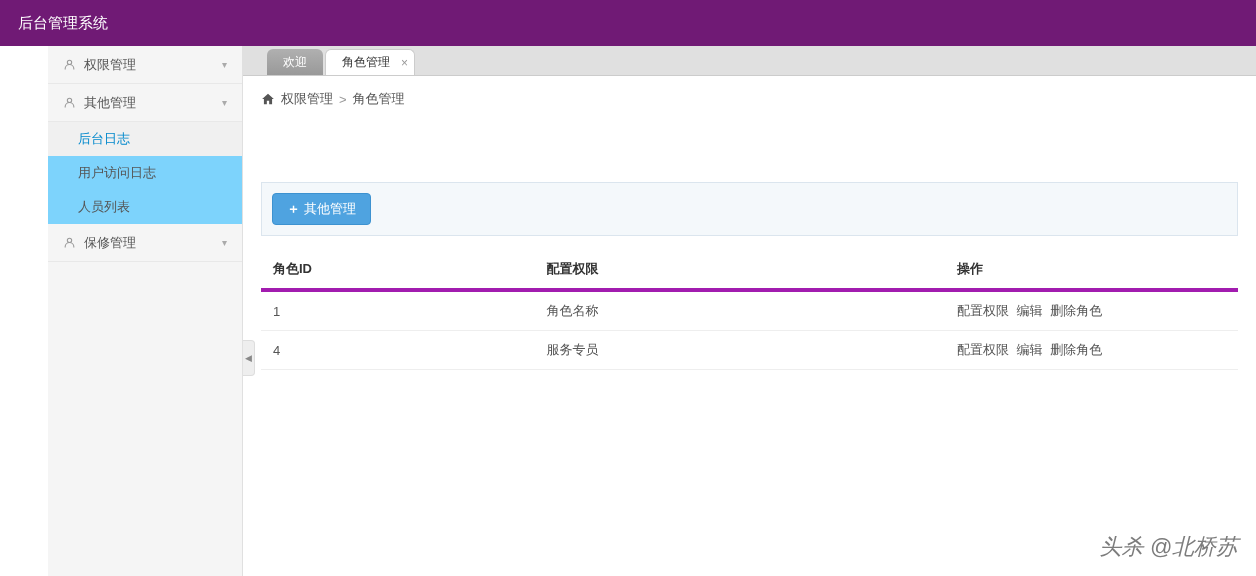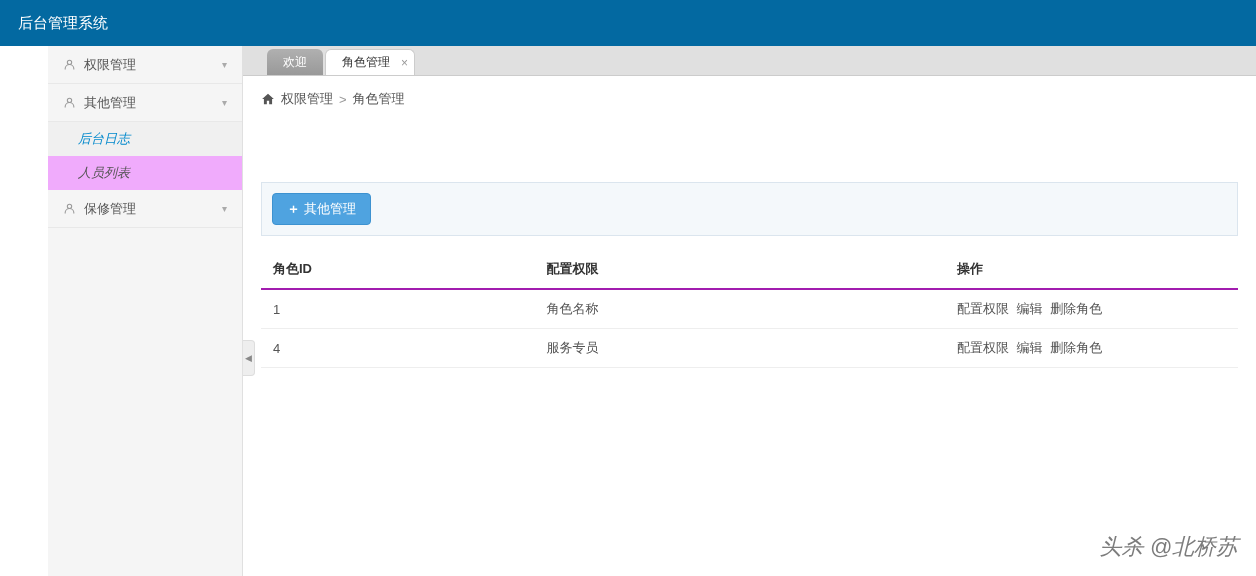--- a/index.html
+++ b/index.html
@@ -1,28 +1,28 @@
 <!DOCTYPE html>
 <html><head>
   <meta charset="utf-8">
   <style>
     * { margin: 0; padding: 0; box-sizing: border-box; }
     body { font-family: "Microsoft YaHei", Arial, sans-serif; font-size: 13px; color: #333; background: #fff; }
     
-    .header { background: #0369a1; height: 46px; display: flex; align-items: center; padding: 0 18px; color: #fff; }
+    .header { background: #701a75; height: 46px; display: flex; align-items: center; padding: 0 18px; color: #fff; }
     .header-title { font-size: 15px; }
     
     .container { display: flex; height: calc(100vh - 46px); margin-left: 48px; }
     
     .sidebar { width: 195px; background: #f5f5f5; border-right: 1px solid #e0e0e0; }
     .sidebar-item { display: flex; align-items: center; padding: 0 15px; height: 38px; border-bottom: 1px solid #e8e8e8; cursor: pointer; color: #555; }
     .sidebar-item .user-icon { margin-right: 8px; color: #999; }
     .sidebar-item .label { flex: 1; }
     .sidebar-item .chevron { color: #aaa; font-size: 10px; }
-    .sidebar-sub { background: #f0abfc; font-style: italic; }
+    .sidebar-sub { background: #7dd3fc; }
     .sidebar-sub-item { padding: 0 15px 0 30px; height: 34px; display: flex; align-items: center; cursor: pointer; color: #555; }
     .sidebar-sub-item.active { background: #f0f0f0; color: #08c; }
     
     .main { flex: 1; display: flex; flex-direction: column; position: relative; background: #fff; }
     
     .tabs { background: #e0e0e0; height: 30px; display: flex; align-items: flex-end; padding-left: 24px; border-bottom: 1px solid #ccc; }
     .tab { height: 26px; padding: 0 16px; display: flex; align-items: center; border-radius: 6px 6px 0 0; margin-right: 2px; font-size: 12px; cursor: pointer; position: relative; }
     .tab.inactive { background: linear-gradient(#b0b0b0, #999); color: #fff; }
     .tab.active { background: #fff; border: 1px solid #ccc; border-bottom: none; color: #333; padding: 0 24px 0 16px; }
     .tab-close { position: absolute; right: 6px; top: 50%; transform: translateY(-50%); font-size: 12px; color: #999; cursor: pointer; }
@@ -30,21 +30,21 @@
     .breadcrumb { padding: 14px 18px; display: flex; align-items: center; color: #555; font-size: 13px; }
     .breadcrumb .home-icon { margin-right: 6px; }
     .breadcrumb .sep { margin: 0 6px; color: #999; }
     
     .content { padding: 0 18px 18px 18px; }
     .action-bar { background: #f4f8fb; border: 1px solid #dbe5ee; padding: 10px; margin-top: 60px; }
     .btn-primary { background: #4fa3e0; border: 1px solid #3d92d0; color: #fff; padding: 6px 14px; border-radius: 4px; cursor: pointer; font-size: 13px; display: inline-flex; align-items: center; }
     .btn-primary .plus { margin-right: 4px; font-weight: bold; }
     
     table { width: 100%; border-collapse: collapse; margin-top: 14px; }
-    th { text-align: left; padding: 10px 12px; border-bottom: 2px solid #a21caf; font-weight: bold; color: #333; font-size: 13px; }
+    th { text-align: left; padding: 10px 12px; border-bottom: 4px solid #a21caf; font-weight: bold; color: #333; font-size: 13px; }
     td { padding: 10px 12px; border-bottom: 1px solid #eee; color: #555; font-size: 13px; }
     td .action-link { color: #555; cursor: pointer; margin-right: 4px; }
     
     .side-handle { position: absolute; left: 0; top: 294px; width: 12px; height: 36px; background: #eee; border: 1px solid #ddd; border-left: none; border-radius: 0 4px 4px 0; display: flex; align-items: center; justify-content: center; font-size: 9px; color: #888; cursor: pointer; }
     
     .watermark { position: fixed; right: 18px; bottom: 14px; font-size: 22px; color: #666; font-style: italic; opacity: 0.85; pointer-events: none; text-align: right; }
     
     .user-icon svg, .home-icon svg { display: block; }
   </style>
 </head>
@@ -72,20 +72,23 @@
             <circle cx="12" cy="8" r="4"></circle>
             <path d="M4 21v-1a8 8 0 0 1 16 0v1"></path>
           </svg>
         </span>
       <span class="label">其他管理</span>
       <span class="chevron">▾</span>
     </div>
     <div class="sidebar-sub">
       <div class="sidebar-sub-item active">
         <span>后台日志</span>
+      </div>
+      <div class="sidebar-sub-item">
+        <span>用户访问日志</span>
       </div>
       <div class="sidebar-sub-item">
         <span>人员列表</span>
       </div>
     </div>
     <div class="sidebar-item">
       <span class="user-icon">
           <svg width="13" height="13" viewBox="0 0 24 24" fill="none" stroke="currentColor" stroke-width="2">
             <circle cx="12" cy="8" r="4"></circle>
             <path d="M4 21v-1a8 8 0 0 1 16 0v1"></path>

